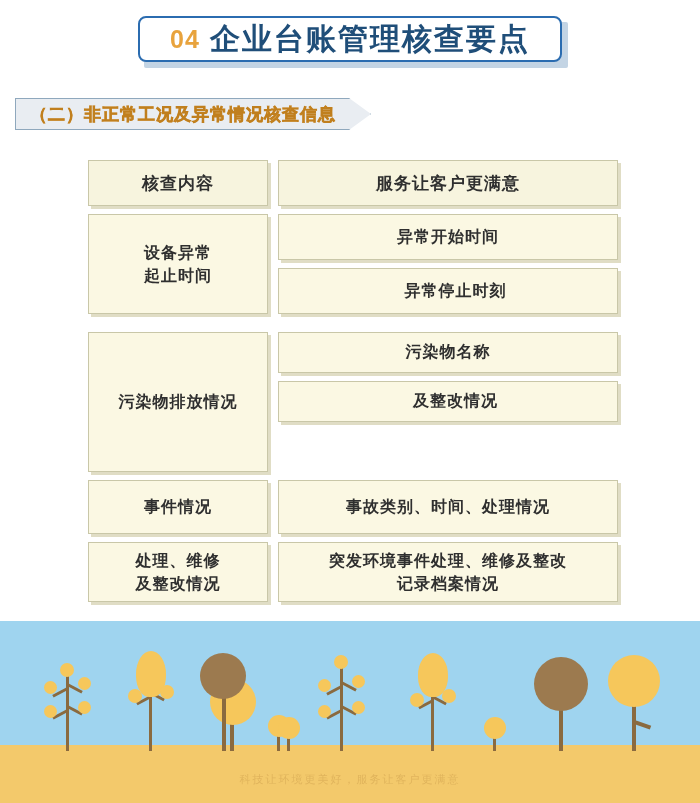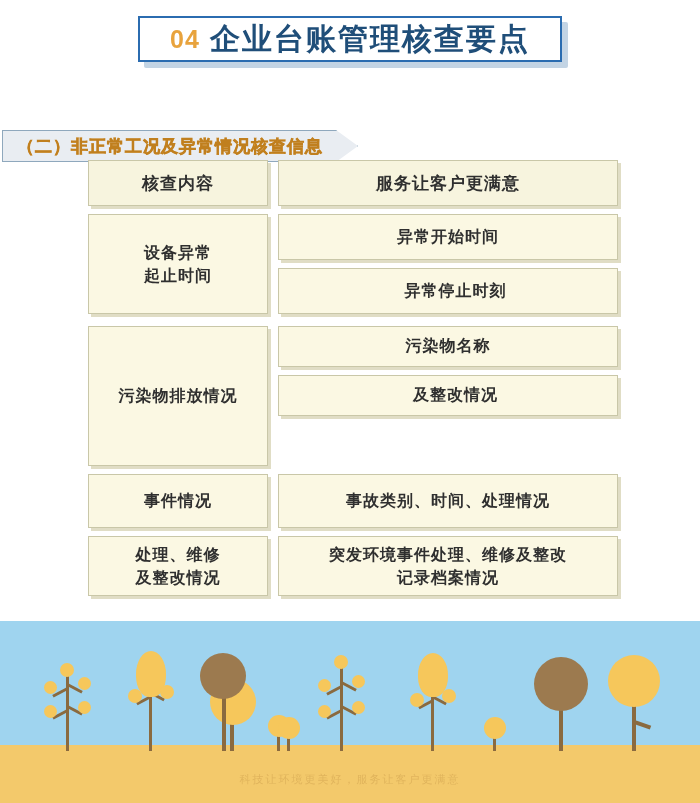--- a/index.html
+++ b/index.html
@@ -41,21 +41,21 @@
     border-radius: 2px;
   }
   .title-box {
     position: absolute;
     left: 0;
     top: 0;
     width: 424px;
     height: 46px;
     background: #ffffff;
     border: 2px solid #2b6cb0;
-    border-radius: 0;
+    border-radius: 8px;
     display: flex;
     align-items: center;
     justify-content: center;
     box-sizing: border-box;
   }
   .title-num {
     color: #e8a33d;
     font-size: 25px;
     font-weight: bold;
     letter-spacing: 1px;
@@ -66,24 +66,23 @@
     color: #1f4e79;
     font-size: 30px;
     font-weight: bold;
     letter-spacing: 2px;
     font-family: "DejaVu Sans", sans-serif;
   }
 
   
   .section-wrap {
     position: absolute;
-    left: 2px;
+    left: 15px;
     top: 98px;
     height: 40px;
-    margin-top: 32px;
   }
   .section-banner {
     position: relative;
     height: 32px;
     background: #e9edf2;
     border: 1.5px solid #8fa8bd;
     box-sizing: border-box;
     display: flex;
     align-items: center;
     padding: 0 34px 0 14px;
@@ -147,21 +146,21 @@
     display: flex;
     flex-direction: column;
     width: 312px;
     flex: none;
   }
   .right-stack .cell {
     width: 340px;
     margin-bottom: 8px;
   }
   .right-stack .cell:last-child {
-    margin-bottom: 4px;
+    margin-bottom: 10px;
     padding-left: 15px;
   }
   .h46 { height: 46px; }
   .h54 { height: 54px; }
   .h60 { height: 60px; text-align: center; }
   .h100 { height: 100px; }
   .h140 { height: 140px; }
   .two-line { line-height: 1.45; }
 
   

